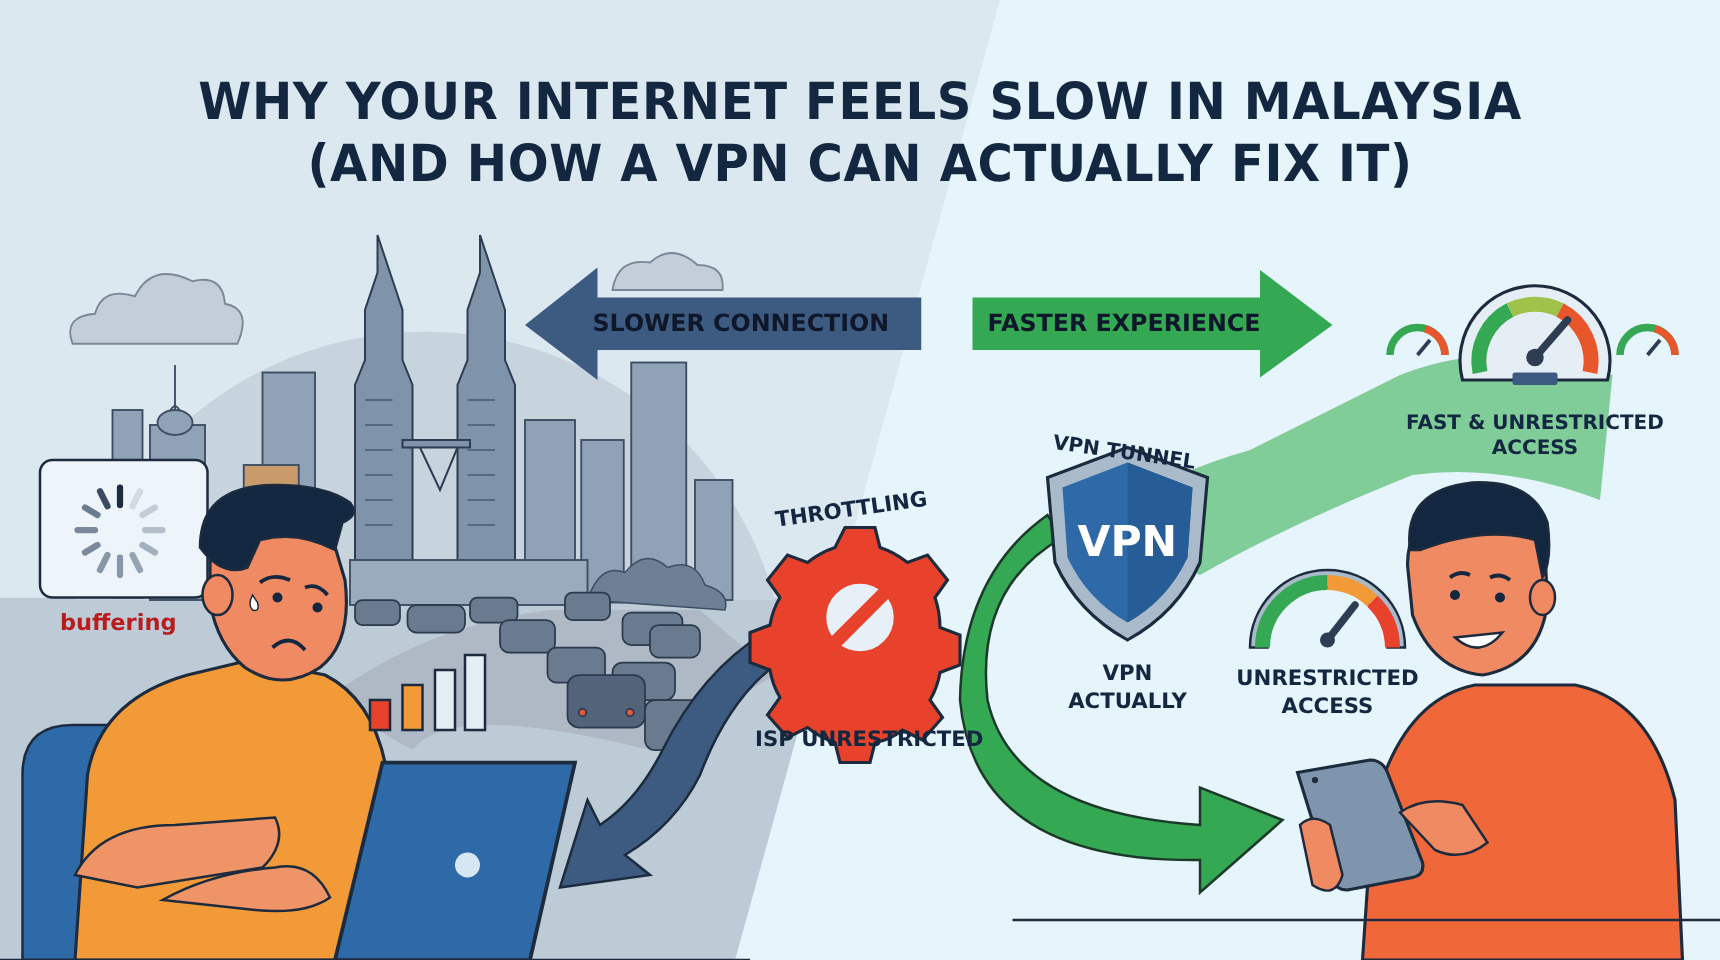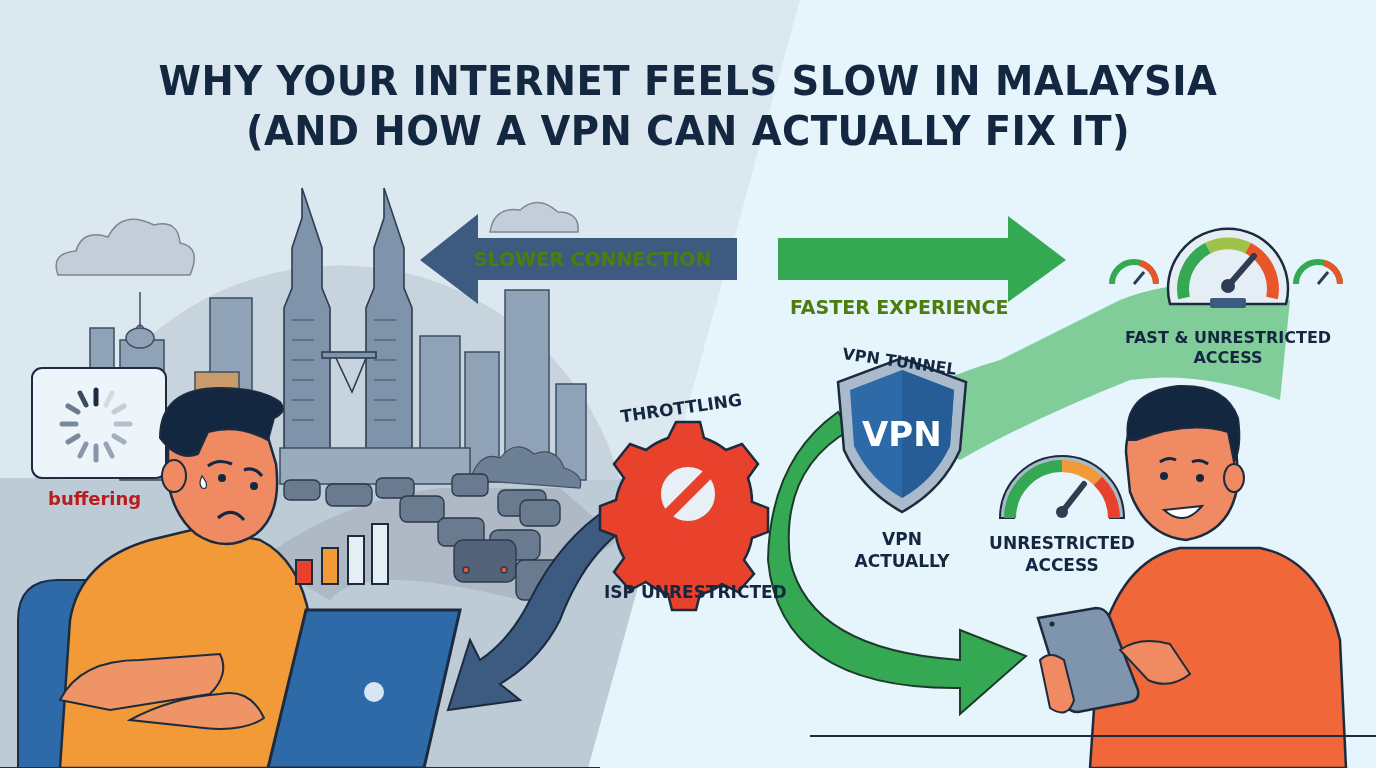--- a/index.html
+++ b/index.html
@@ -3,21 +3,21 @@
 <meta charset="utf-8">
 <style>
   html,body{margin:0;padding:0;}
   body{width:1376px;height:768px;overflow:hidden;position:relative;font-family:"DejaVu Sans","Liberation Sans",sans-serif;background:#e6f4fb;}
   .bg-left{position:absolute;left:0;top:0;width:1376px;height:768px;background:#dce8f0;clip-path:polygon(0 0,800px 0,588px 768px,0 768px);}
   .bg-left-lower{position:absolute;left:0;top:478px;width:1376px;height:290px;background:#bccbd6;clip-path:polygon(0 0,668px 0,588px 290px,0 290px);}
   .title{position:absolute;left:0;top:56px;width:1376px;text-align:center;color:#142740;font-weight:bold;font-size:41px;line-height:50px;letter-spacing:0.5px;font-family:"DejaVu Sans",sans-serif;transform:scaleX(0.94);}
   .title div{white-space:nowrap;}
   svg.art{position:absolute;left:0;top:0;}
   .lbl{position:absolute;font-weight:bold;color:#142740;font-family:"DejaVu Sans",sans-serif;white-space:nowrap;}
-  .arrow-lbl{position:absolute;color:#4d7c0f;font-weight:bold;font-size:19px;font-family:"DejaVu Sans",sans-serif;white-space:nowrap;}
+  .arrow-lbl{position:absolute;color:#0f172a;font-weight:bold;font-size:19px;font-family:"DejaVu Sans",sans-serif;white-space:nowrap;}
   .center{text-align:center;}
 </style>
 </head>
 <body>
 
 <div class="bg-left"></div>
 <div class="bg-left-lower"></div>
 
 <div class="title">
   <div>WHY YOUR INTERNET FEELS SLOW IN MALAYSIA</div>
@@ -200,21 +200,21 @@
       <path d="M1038,618 L1096,608 Q1106,608 1110,618 L1138,690 Q1140,700 1130,702 L1078,712 Q1068,712 1064,702 Z" fill="#7f95ad" stroke="#1c2b3e" stroke-width="2.5"></path>
       <circle cx="1052" cy="624" r="2.5" fill="#1c2b3e"></circle>
     </g>
     <path d="M1040,660 q10,-10 24,0 l10,40 q-6,20 -24,8 z" fill="#f08a62" stroke="#1c2b3e" stroke-width="2"></path>
     <path d="M1120,650 q20,-14 50,-6 l20,30 q-20,16 -42,6 z" fill="#f08a62" stroke="#1c2b3e" stroke-width="2"></path>
   </g>
   <line x1="810" y1="736" x2="1376" y2="736" stroke="#1c2b3e" stroke-width="2"></line>
 </svg>
 
 <div class="arrow-lbl" style="left:474px;top:248px;">SLOWER CONNECTION</div>
-<div class="arrow-lbl" style="left:790px;top:248px;margin-top:48px;">FASTER EXPERIENCE</div>
+<div class="arrow-lbl" style="left:790px;top:248px;">FASTER EXPERIENCE</div>
 
 <div class="lbl" style="left:48px;top:488px;font-size:18px;font-weight:bold;color:#b91c1c;">buffering</div>
 
 <div class="lbl" style="left:620px;top:398px;font-size:17px;transform:rotate(-8deg);">THROTTLING</div>
 <div class="lbl" style="left:604px;top:582px;font-size:17px;">ISP UNRESTRICTED</div>
 
 <div class="lbl" style="left:842px;top:352px;font-size:16px;transform:rotate(8deg);">VPN TUNNEL</div>
 <div class="lbl" style="left:862px;top:414px;font-size:34px;color:#fff;">VPN</div>
 
 <div class="lbl center" style="left:842px;top:528px;width:120px;font-size:17px;line-height:22px;">

